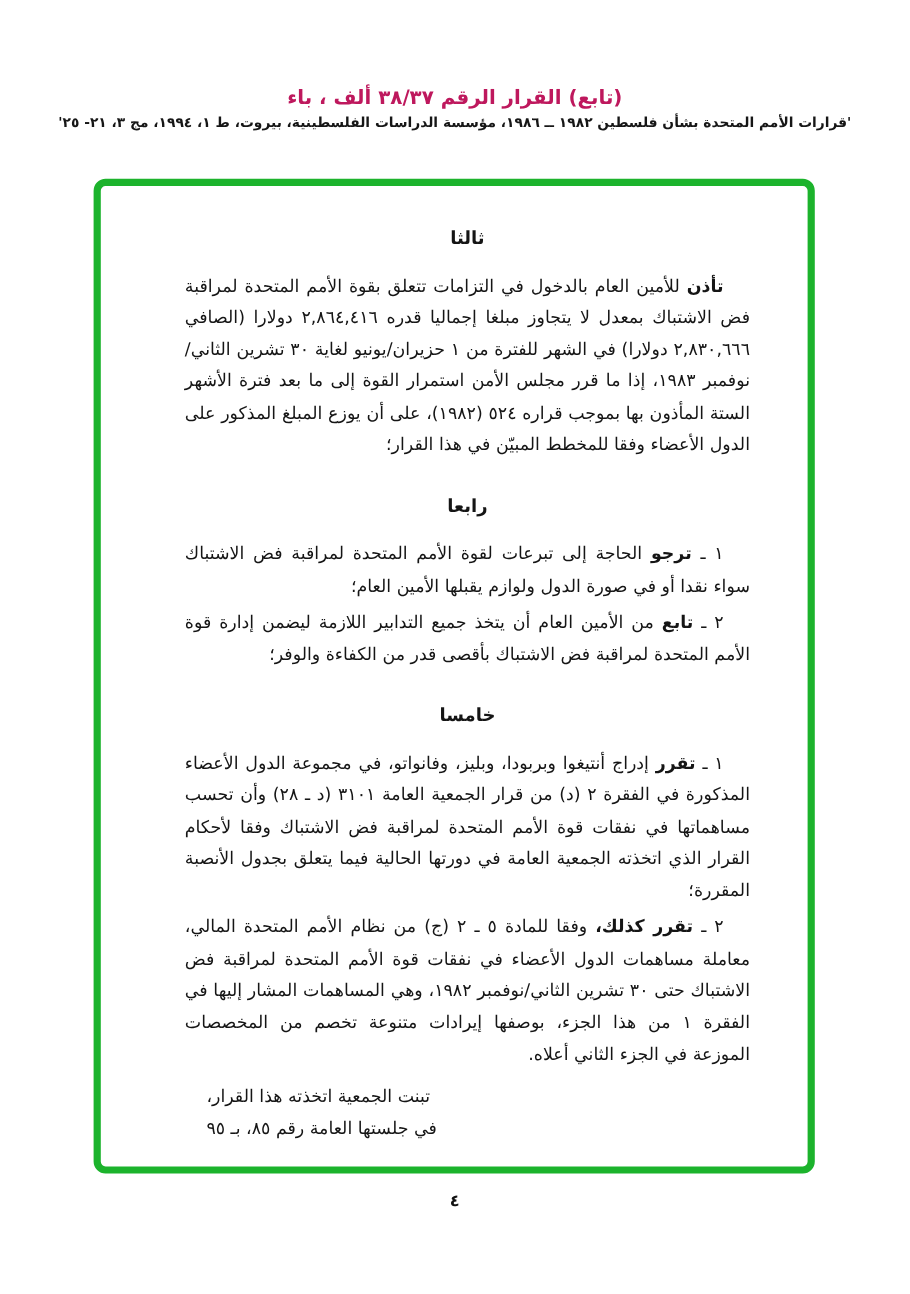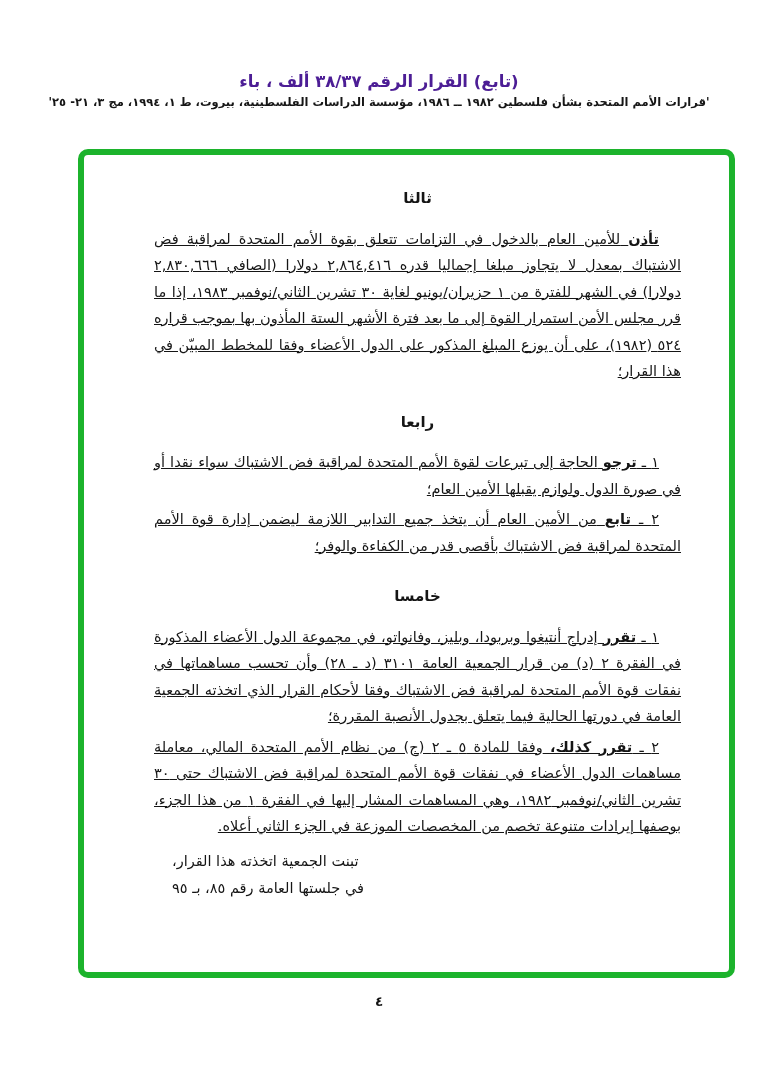--- a/index.html
+++ b/index.html
@@ -20,34 +20,34 @@
     top: 72px;
     left: 0;
     right: 0;
     text-align: center;
     direction: rtl;
   }
   .doc-title {
     font-size: 16.5px;
     font-weight: 700;
     letter-spacing: 0.2px;
-    color: #4c1d95;
+    color: #be185d;
   }
   .doc-citation {
     margin-top: 4px;
     font-size: 11.5px;
     font-weight: 700;
     color: #161616;
     white-space: nowrap;
   }
   .doc-box {
     position: absolute;
     left: 78px;
     top: 149px;
-    width: 657px;
+    width: 601px;
     height: 829px;
     box-sizing: border-box;
     border: 6px solid #1cb32c;
     border-radius: 10px;
     background: #ffffff;
     overflow: hidden;
   }
   .doc-content {
     direction: rtl;
     padding: 26px 48px 0 70px;
@@ -61,21 +61,20 @@
     font-size: 15px;
     margin: 24px 0 14px 0;
   }
   .section-heading.first {
     margin-top: 4px;
   }
   .para {
     margin: 0 0 4px 0;
     text-indent: 22px;
     text-align: justify;
-    text-decoration: underline;
   }
   .para-lead {
     font-weight: 700;
   }
   .closing-block {
     margin-top: 8px;
     direction: rtl;
     text-align: left;
     padding-left: 18px;
     line-height: 27px;

